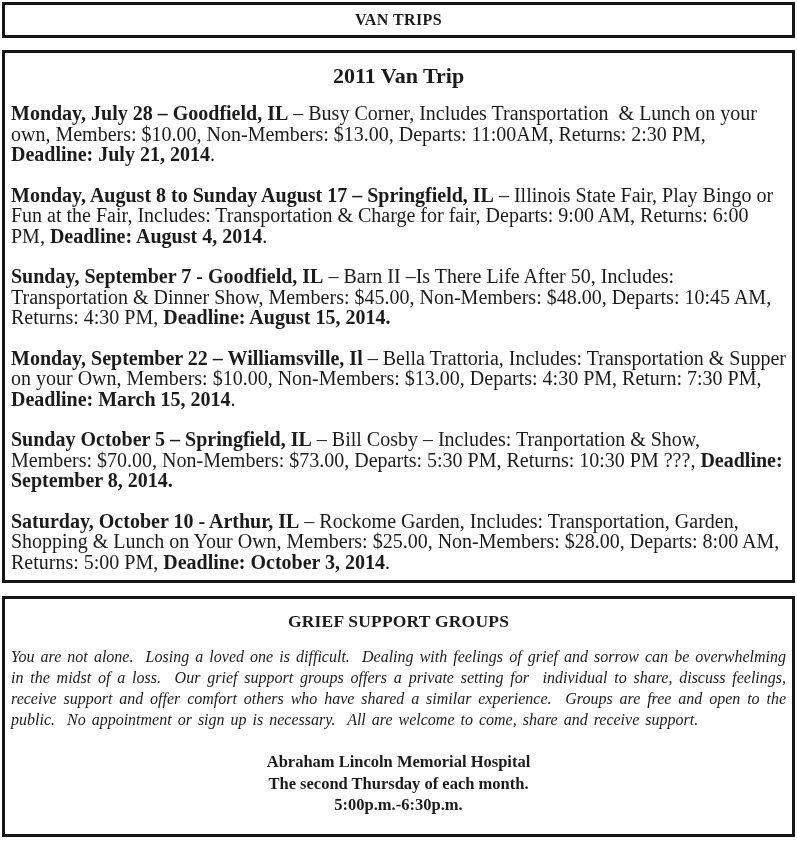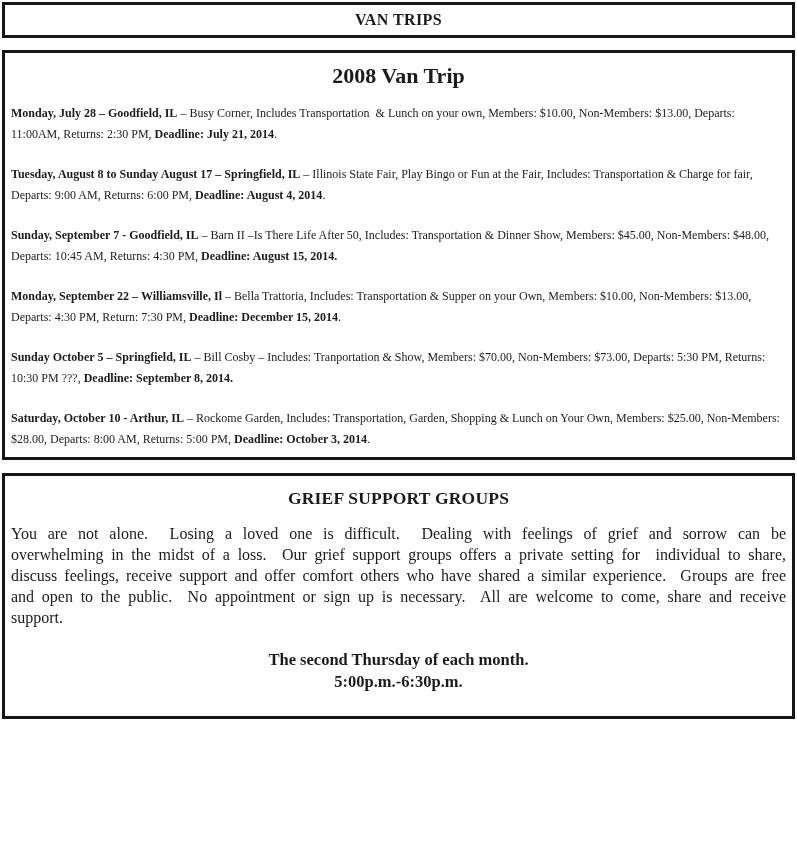--- a/index.html
+++ b/index.html
@@ -35,80 +35,82 @@
     margin-top: 12px;
     padding: 4px 6px 8px 6px;
   }
   .van-title {
     text-align: center;
     font-size: 22px;
     font-weight: bold;
     margin: 6px 0 14px 0;
   }
   .trip {
-    font-size: 12px;
+    font-size: 20px;
     line-height: 20.5px;
     margin: 0 0 20px 0;
     white-space: pre-wrap;
   }
   .trip:last-child { margin-bottom: 0; }
   .trip b { font-weight: bold; }
   
   .box-grief {
     margin-top: 13px;
-    padding: 6px 6px 24px 6px;
+    padding: 6px 6px 18px 6px;
   }
   .grief-title {
     text-align: center;
     font-size: 17.5px;
     font-weight: bold;
     letter-spacing: 0.2px;
     margin: 6px 0 14px 0;
   }
   .grief-body {
     font-size: 16px;
     line-height: 21px;
     text-align: justify;
     white-space: pre-wrap;
     word-spacing: 2px;
     margin: 0;
+    font-style: italic;
   }
   .grief-footer {
     margin-top: 21px;
     text-align: center;
     font-weight: bold;
     font-size: 16.5px;
     line-height: 21.5px;
   }
 </style>
 </head>
 <body>
 
 <div class="box box-header">
   <div class="header-title">VAN TRIPS</div>
 </div>
 
 <div class="box box-van">
-  <div class="van-title">2008 Van Trip</div>
+  <div class="van-title">2011 Van Trip</div>
 
   <p class="trip"><b>Monday, July 28 – Goodfield, IL</b><span> – Busy Corner, Includes Transportation  &amp; Lunch on your own, Members: $10.00, Non-Members: $13.00, Departs: 11:00AM, Returns: 2:30 PM, </span><b>Deadline: July 21, 2014</b><span>.</span></p>
 
-  <p class="trip"><b>Tuesday, August 8 to Sunday August 17 – Springfield, IL</b><span> – Illinois State Fair, Play Bingo or Fun at the Fair, Includes: Transportation &amp; Charge for fair, Departs: 9:00 AM, Returns: 6:00 PM, </span><b>Deadline: August 4, 2014</b><span>.</span></p>
+  <p class="trip"><b>Monday, August 8 to Sunday August 17 – Springfield, IL</b><span> – Illinois State Fair, Play Bingo or Fun at the Fair, Includes: Transportation &amp; Charge for fair, Departs: 9:00 AM, Returns: 6:00 PM, </span><b>Deadline: August 4, 2014</b><span>.</span></p>
 
   <p class="trip"><b>Sunday, September 7 - Goodfield, IL</b><span> – Barn II –Is There Life After 50, Includes: Transportation &amp; Dinner Show, Members: $45.00, Non-Members: $48.00, Departs: 10:45 AM, Returns: 4:30 PM, </span><b>Deadline: August 15, 2014.</b><span></span></p>
 
 
-  <p class="trip"><b>Monday, September 22 – Williamsville, Il</b><span> – Bella Trattoria, Includes: Transportation &amp; Supper on your Own, Members: $10.00, Non-Members: $13.00, Departs: 4:30 PM, Return: 7:30 PM, </span><b>Deadline: December 15, 2014</b><span>.</span></p>
+  <p class="trip"><b>Monday, September 22 – Williamsville, Il</b><span> – Bella Trattoria, Includes: Transportation &amp; Supper on your Own, Members: $10.00, Non-Members: $13.00, Departs: 4:30 PM, Return: 7:30 PM, </span><b>Deadline: March 15, 2014</b><span>.</span></p>
 
 
   <p class="trip"><b>Sunday October 5 – Springfield, IL</b><span> – Bill Cosby – Includes: Tranportation &amp; Show, Members: $70.00, Non-Members: $73.00, Departs: 5:30 PM, Returns: 10:30 PM ???, </span><b>Deadline: September 8, 2014.</b><span></span></p>
 
   <p class="trip"><b>Saturday, October 10 - Arthur, IL</b><span> – Rockome Garden, Includes: Transportation, Garden, Shopping &amp; Lunch on Your Own, Members: $25.00, Non-Members: $28.00, Departs: 8:00 AM, Returns: 5:00 PM, </span><b>Deadline: October 3, 2014</b><span>.</span></p>
 </div>
 
 <div class="box box-grief">
   <div class="grief-title">GRIEF SUPPORT GROUPS</div>
   <p class="grief-body">You are not alone.  Losing a loved one is difficult.  Dealing with feelings of grief and sorrow can be overwhelming in the midst of a loss.  Our grief support groups offers a private setting for  individual to share, discuss feelings, receive support and offer comfort others who have shared a similar experience.  Groups are free and open to the public.  No appointment or sign up is necessary.  All are welcome to come, share and receive support.</p>
   <div class="grief-footer">
+    <div>Abraham Lincoln Memorial Hospital</div>
     <div>The second Thursday of each month.</div>
     <div>5:00p.m.-6:30p.m.</div>
   </div>
 </div>
 
 </body></html>

